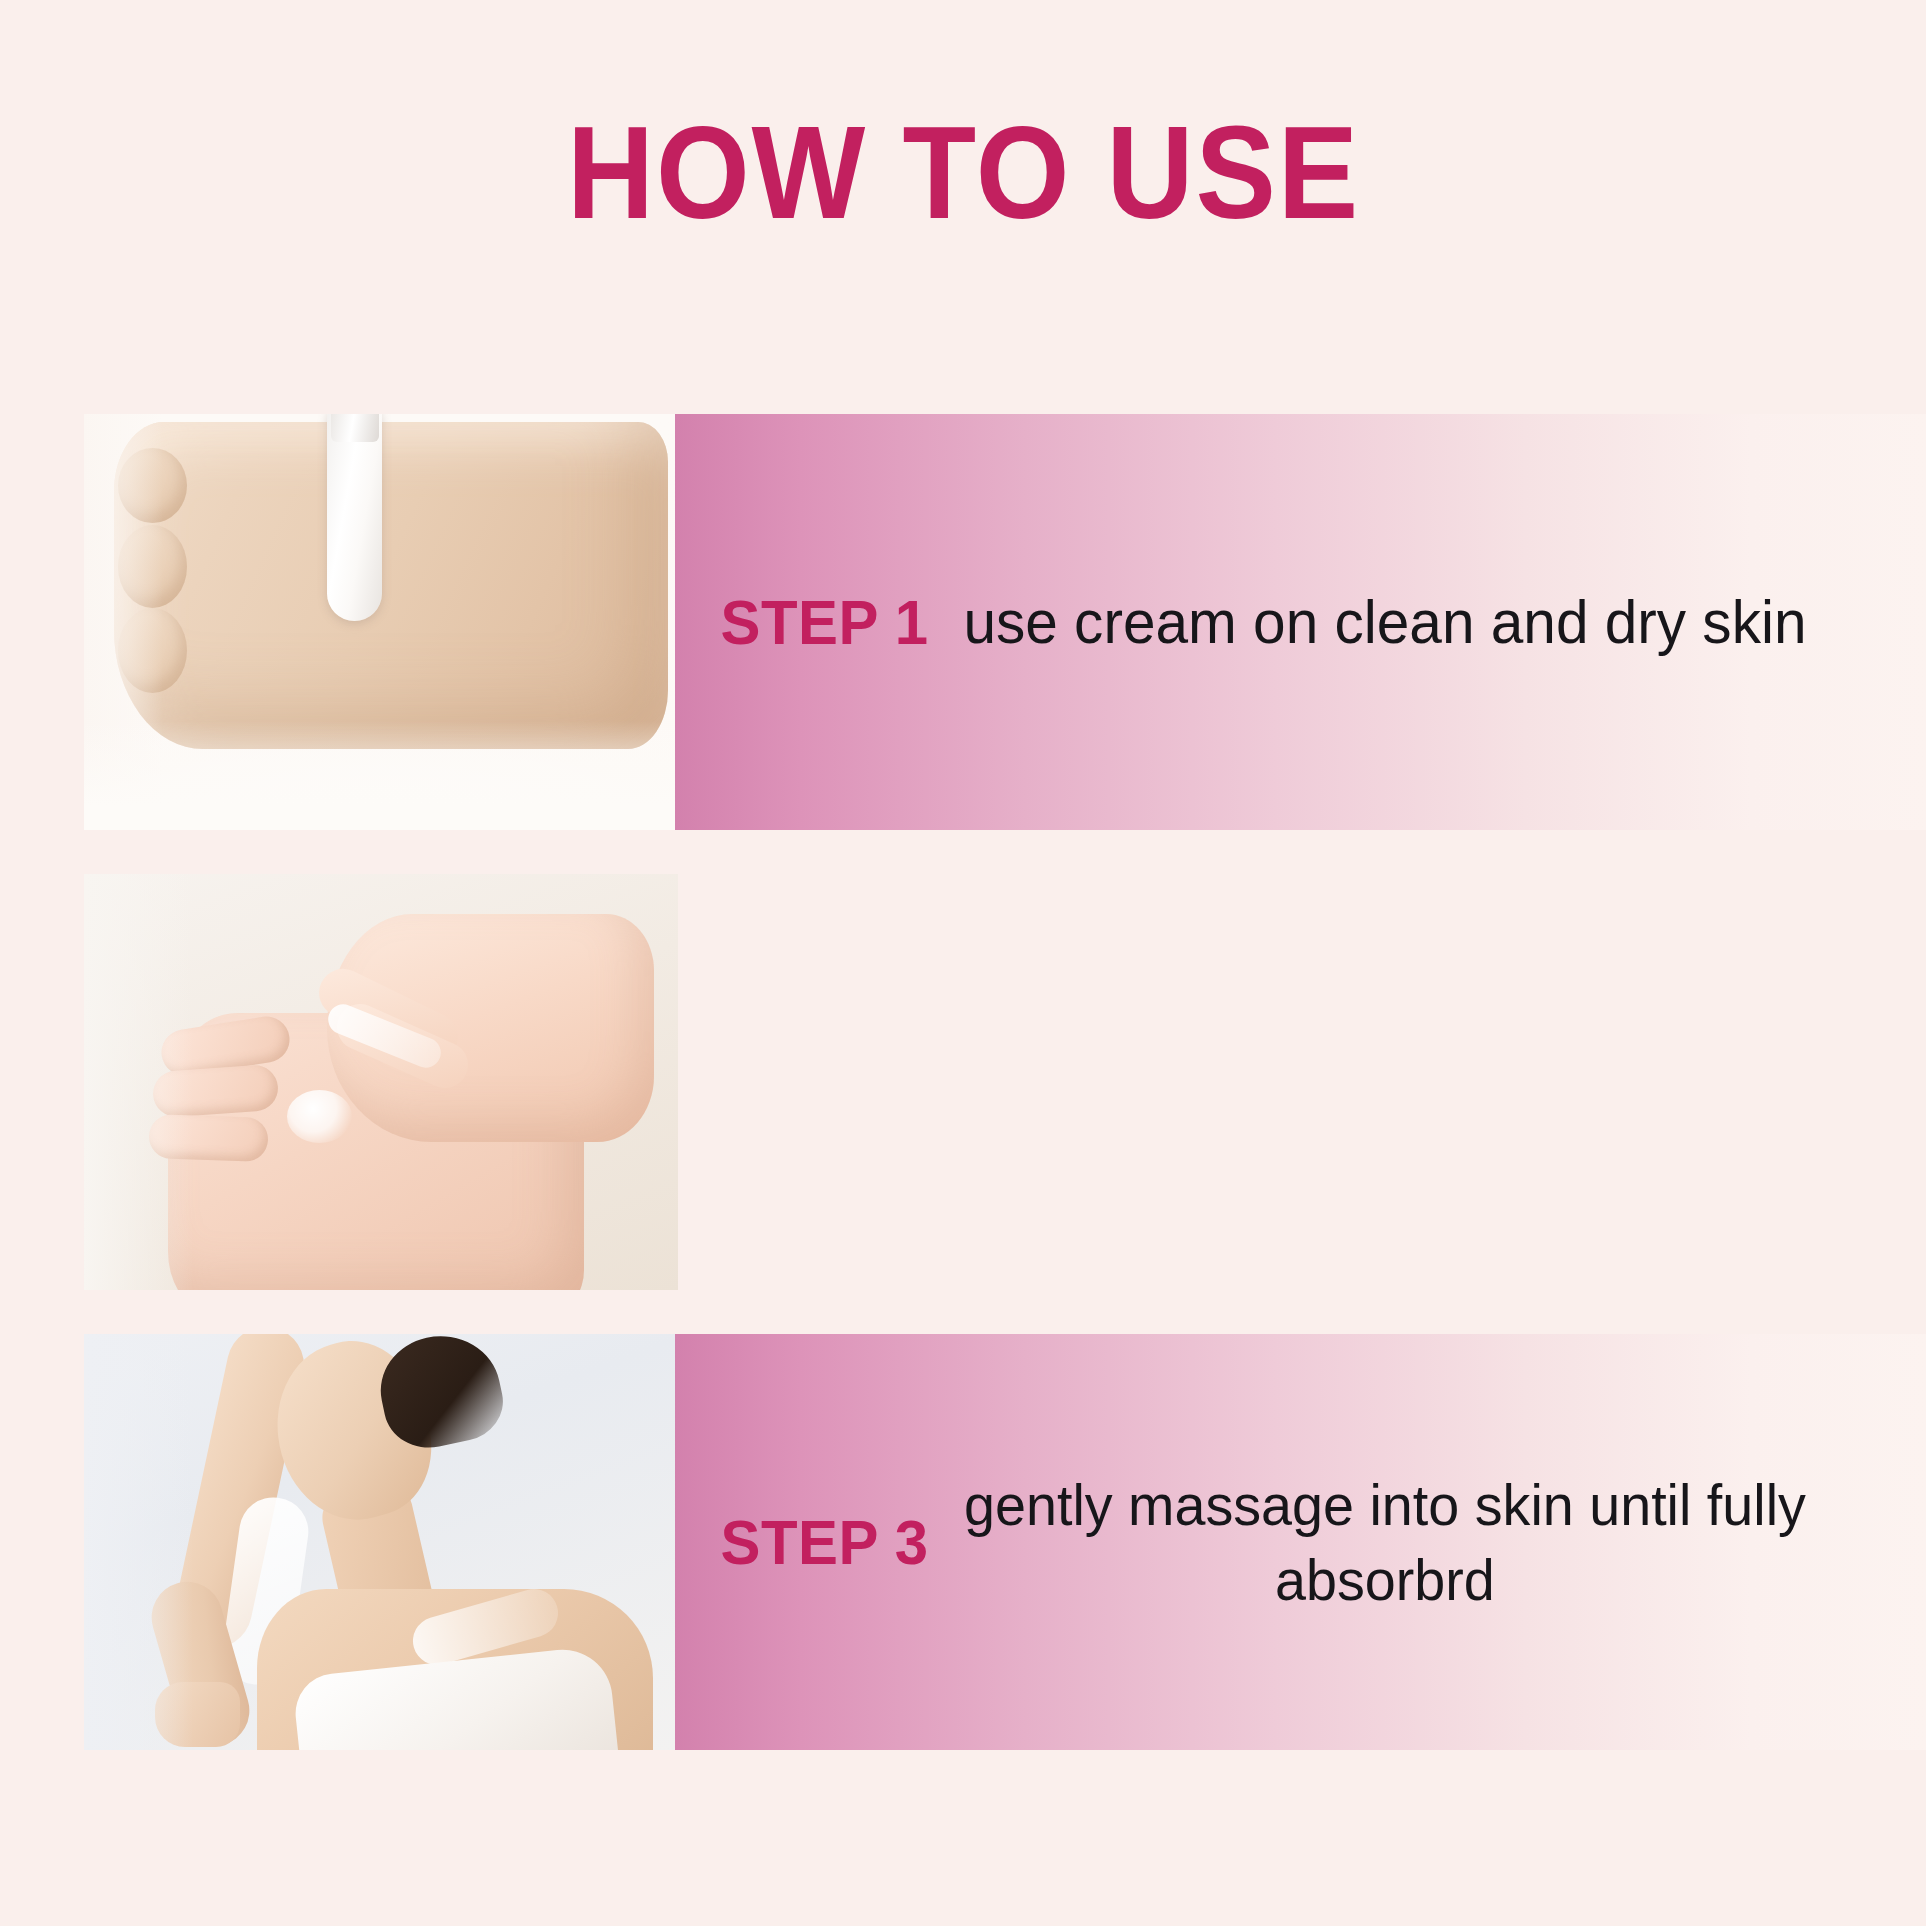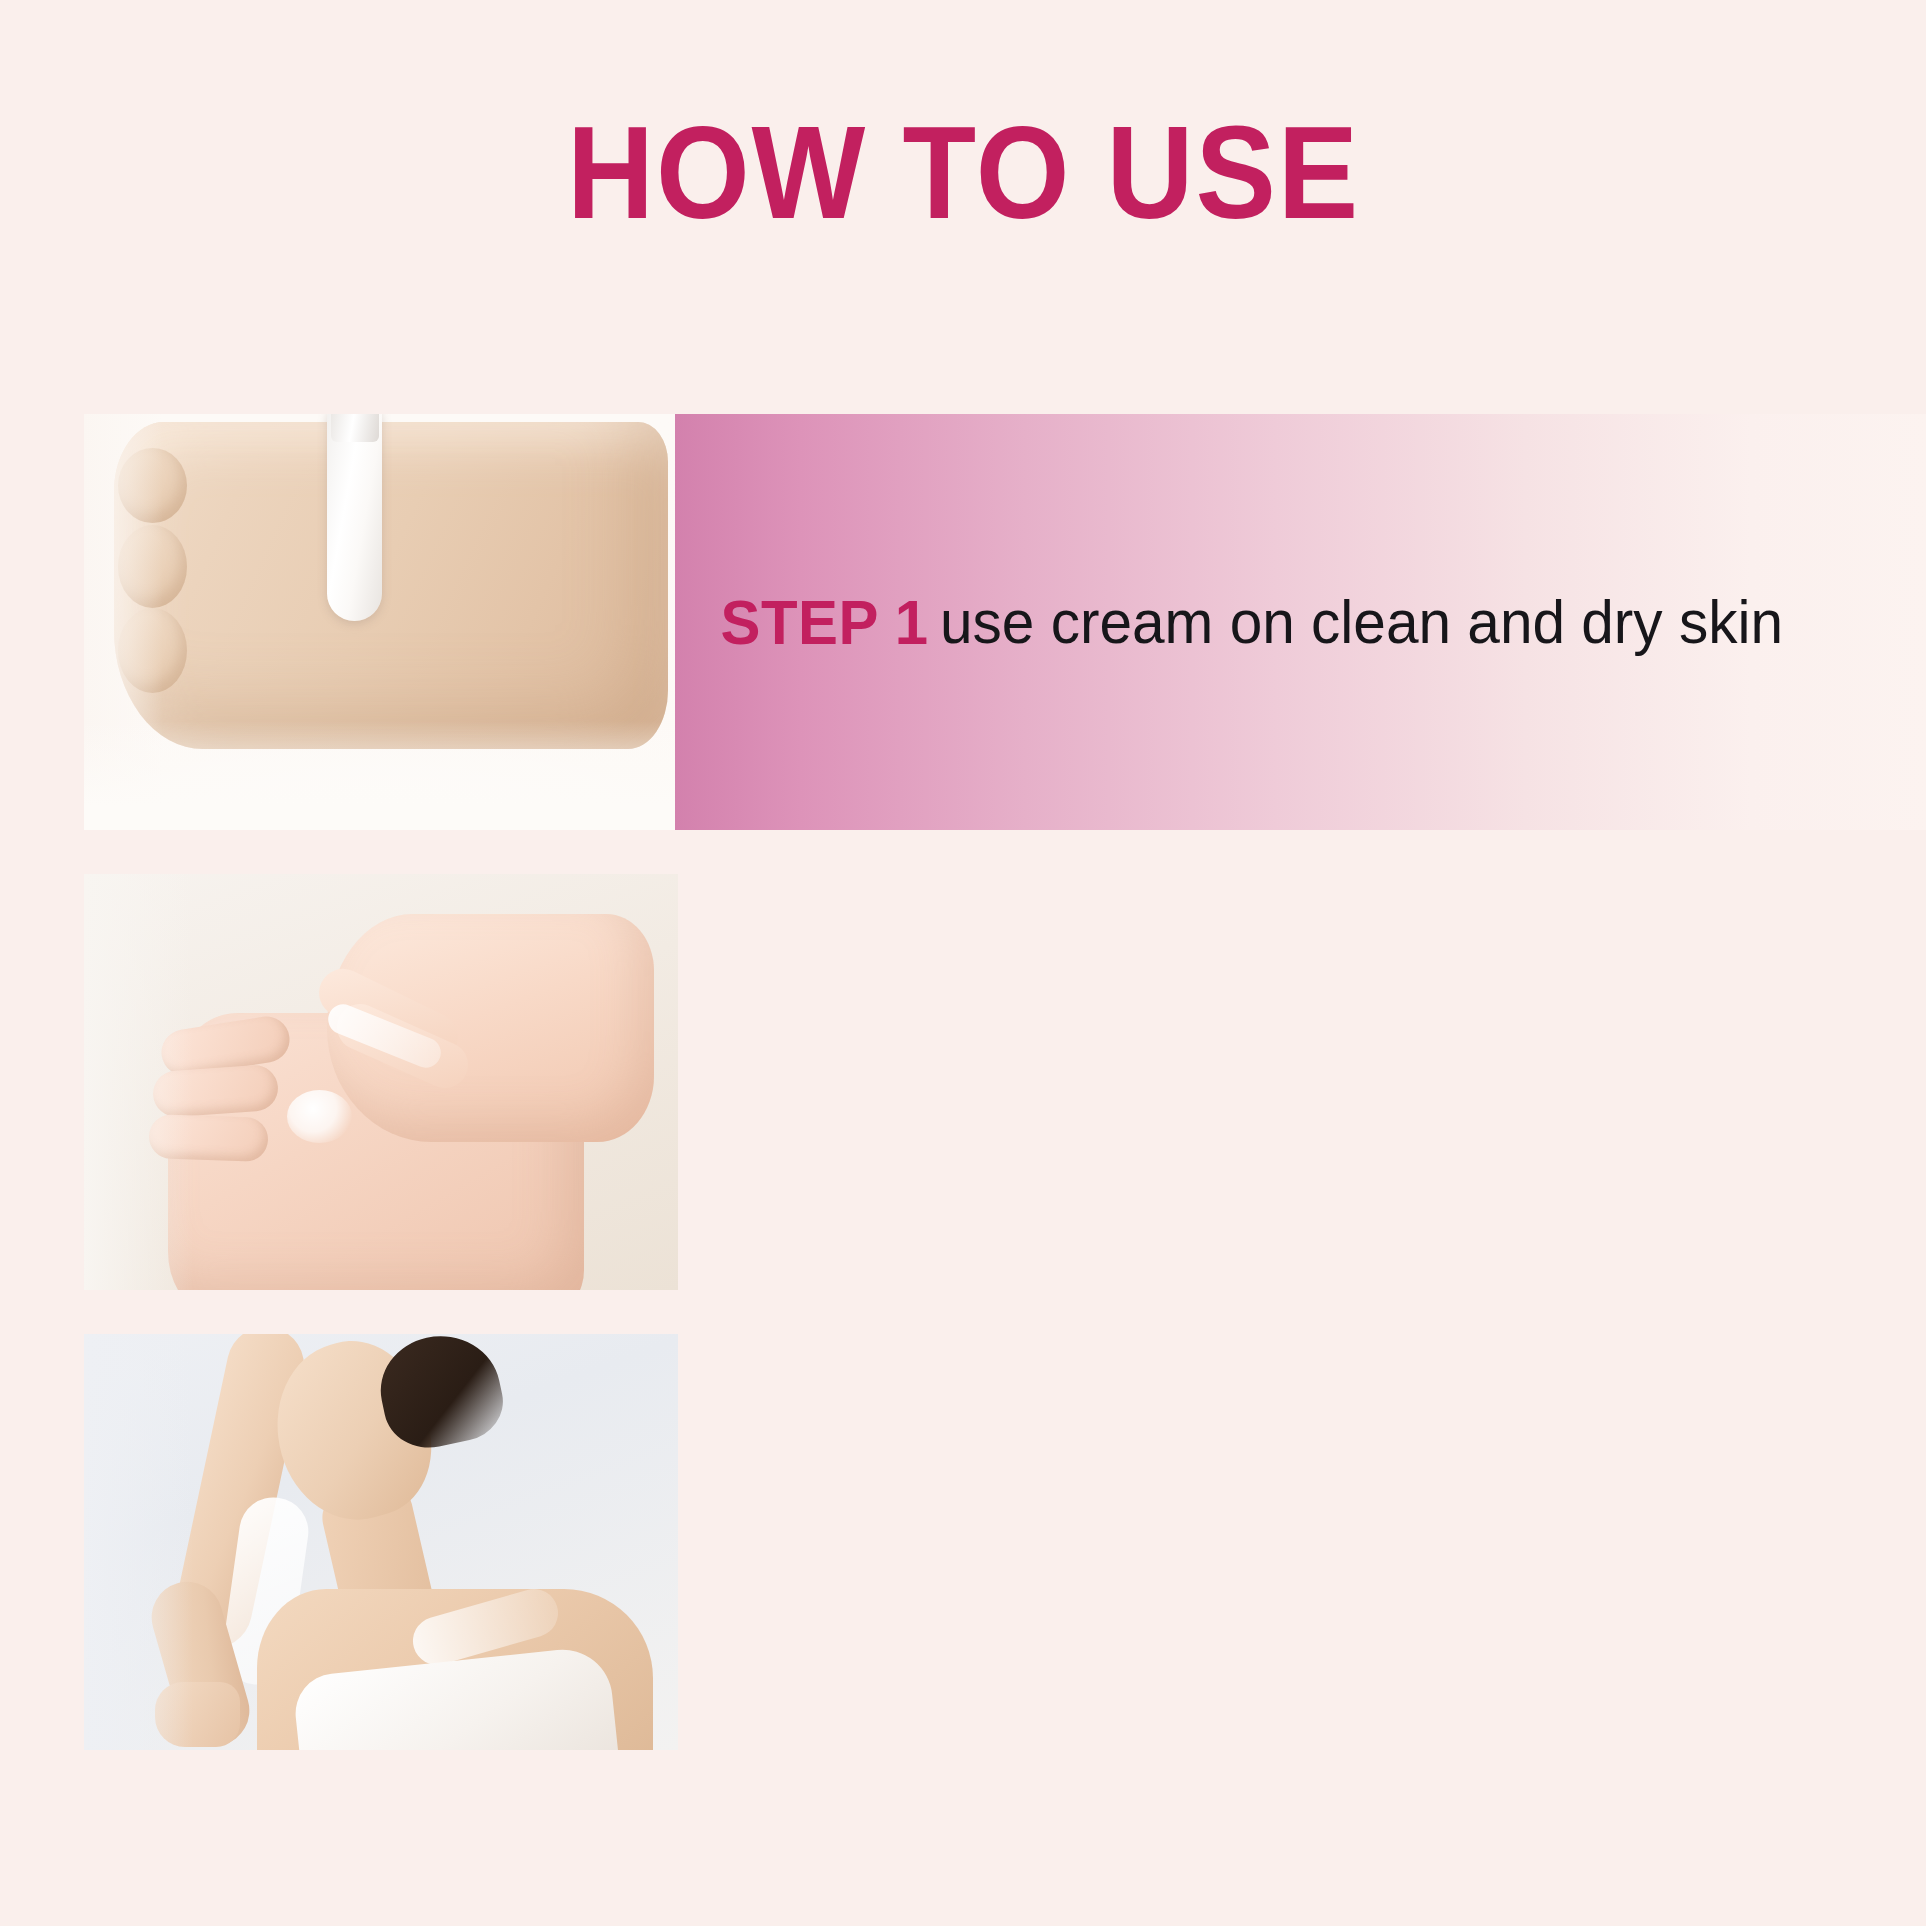--- a/index.html
+++ b/index.html
@@ -38,20 +38,21 @@
     position: absolute;
     top: 414px;
     left: 0;
     width: 1927px;
   }
 
   .step-row {
     position: relative;
     height: 416px;
     margin-bottom: 44px;
+    text-align: center;
   }
 
   
   .step-image {
     position: absolute;
     left: 84px;
     top: 0;
     width: 594px;
     height: 416px;
     overflow: hidden;
@@ -398,16 +399,20 @@
         <div class="hand3"></div>
         <div class="neck"></div>
         <div class="head"></div>
         <div class="hair"></div>
         <div class="torso"></div>
         <div class="shine"></div>
         <div class="dress"></div>
         <div class="fade-left3"></div>
       </div>
     </div>
+    <div class="step-panel">
+      <div class="step-label">STEP 3</div>
+      <div class="step-text three-line">gently massage into skin until fully absorbrd</div>
+    </div>
   </div>
 
 </div>
 
 
 </body></html>

